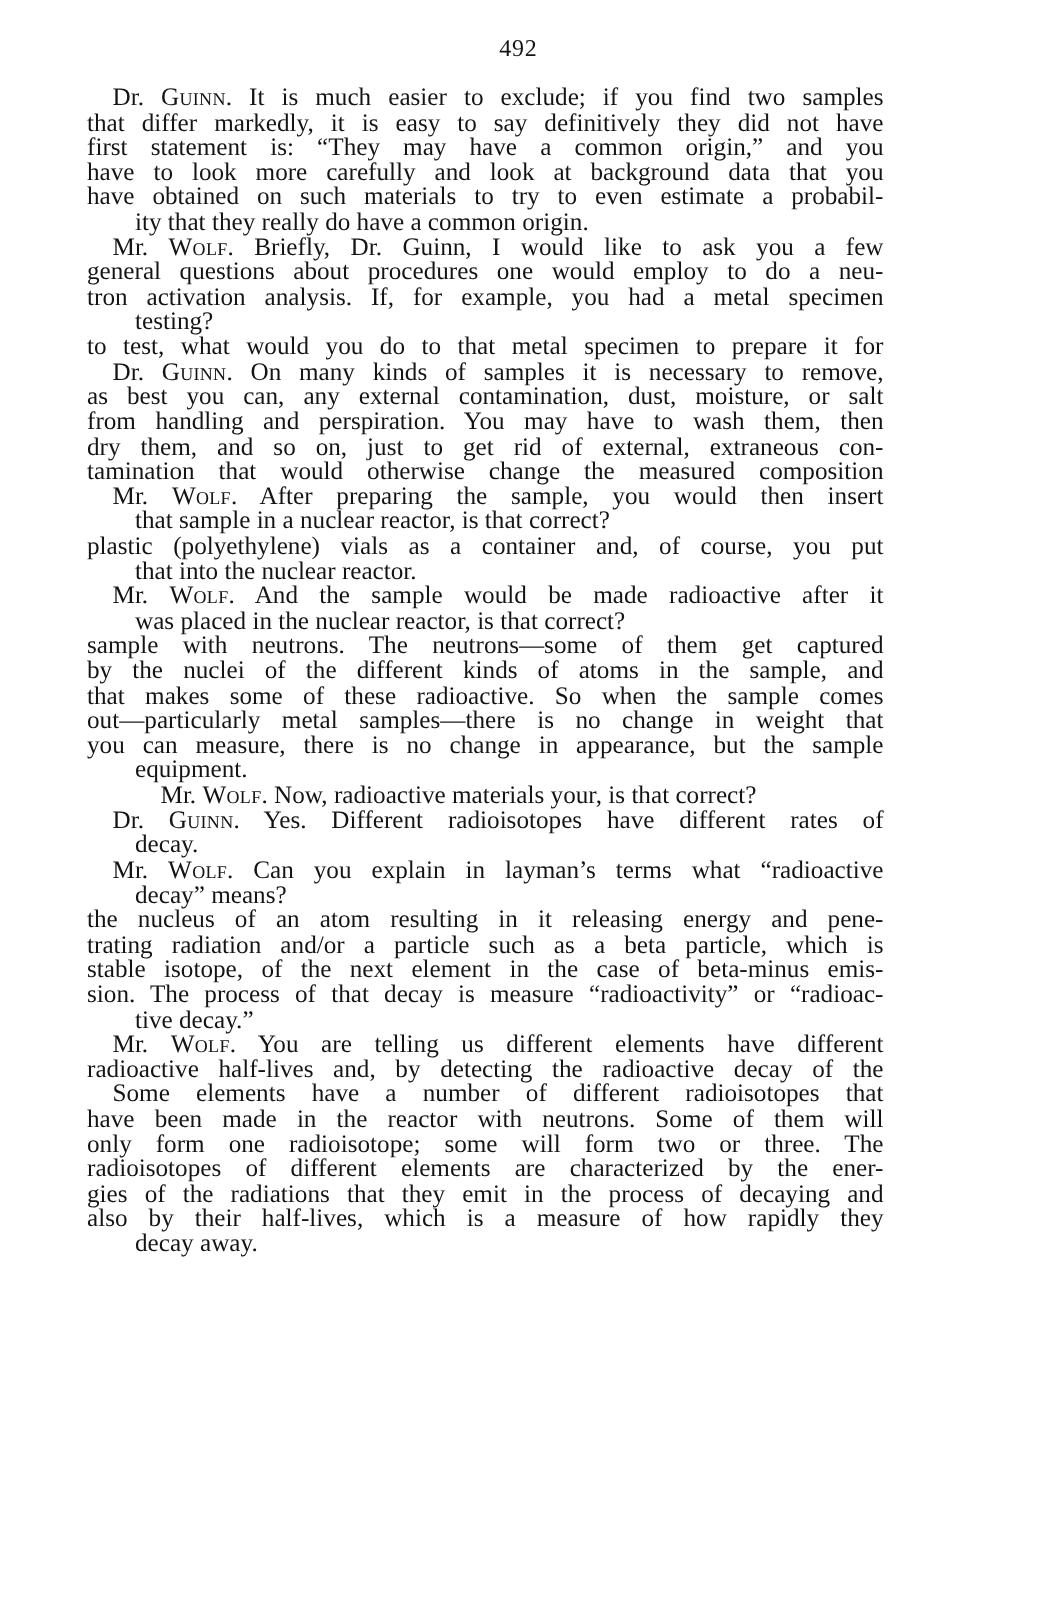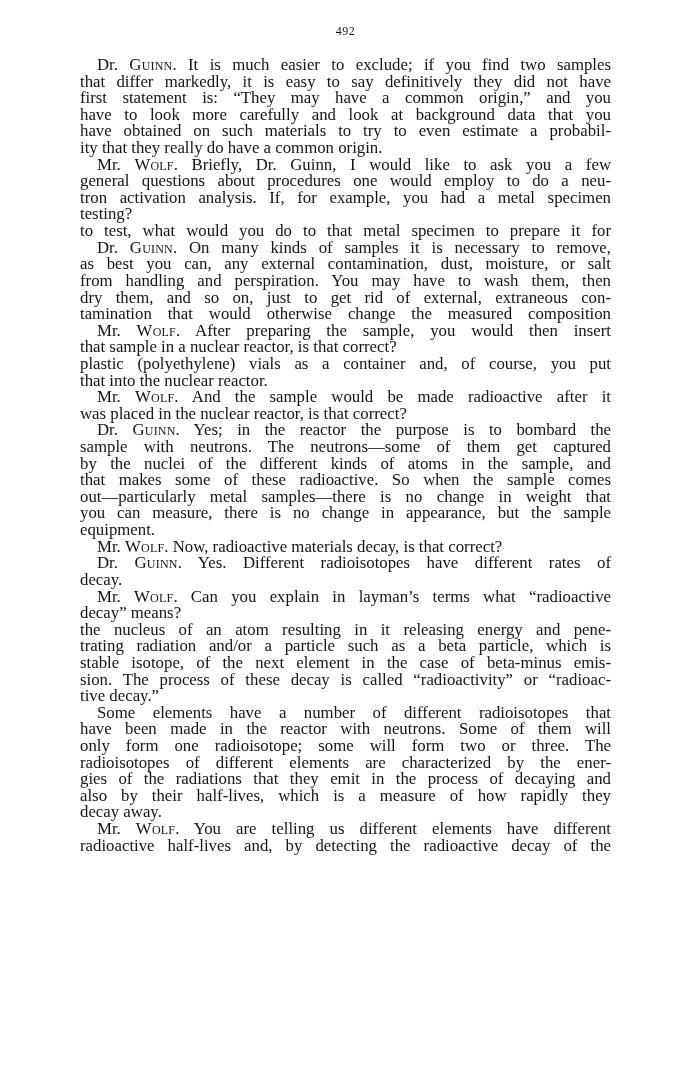--- a/index.html
+++ b/index.html
@@ -21,41 +21,42 @@
       width: 691px;
       height: 1081px;
     }
     .page-number {
       position: absolute;
       top: 24px;
       left: 0;
       width: 100%;
       text-align: center;
       font-family: "Liberation Serif", serif;
-      font-size: 12px;
+      font-size: 16px;
       letter-spacing: 0.5px;
     }
     .body-text {
       position: absolute;
-      left: 80px;
+      left: 58px;
       top: 57px;
       width: 531px;
     }
     .line {
       display: block;
       height: 16.62px;
       line-height: 16.62px;
       font-family: "Liberation Serif", serif;
       font-size: 16.8px;
       white-space: nowrap;
       text-align: justify;
       text-align-last: justify;
     }
     .line.last {
       text-align-last: left;
+      margin-left: 32px;
     }
     .line.indent {
       padding-left: 17px;
     }
     .speaker {
       font-variant: small-caps;
       letter-spacing: 0.2px;
     }
   </style>
 </head>
@@ -92,53 +93,52 @@
       </div>
       <div>
         <span class="line"><span>plastic (polyethylene) vials as a container and, of course, you put</span></span>
         <span class="line last"><span>that into the nuclear reactor.</span></span>
       </div>
       <div>
         <span class="line indent"><span>Mr. </span><span class="speaker">Wolf</span><span>. And the sample would be made radioactive after it</span></span>
         <span class="line last"><span>was placed in the nuclear reactor, is that correct?</span></span>
       </div>
       <div>
-        <span class="line indent"><span>Dr. </span><span class="speaker">Guinn</span><span>. Yes; in the reactor the purpose is to bombard the</span></span>
         <span class="line"><span>sample with neutrons. The neutrons—some of them get captured</span></span>
         <span class="line"><span>by the nuclei of the different kinds of atoms in the sample, and</span></span>
         <span class="line"><span>that makes some of these radioactive. So when the sample comes</span></span>
         <span class="line"><span>out—particularly metal samples—there is no change in weight that</span></span>
         <span class="line"><span>you can measure, there is no change in appearance, but the sample</span></span>
         <span class="line last"><span>equipment.</span></span>
       </div>
       <div>
-        <span class="line indent last"><span>Mr. </span><span class="speaker">Wolf</span><span>. Now, radioactive materials decay, is that correct?</span></span>
+        <span class="line indent last"><span>Mr. </span><span class="speaker">Wolf</span><span>. Now, radioactive materials your, is that correct?</span></span>
       </div>
       <div>
         <span class="line indent"><span>Dr. </span><span class="speaker">Guinn</span><span>. Yes. Different radioisotopes have different rates of</span></span>
         <span class="line last"><span>decay.</span></span>
       </div>
       <div>
         <span class="line indent"><span>Mr. </span><span class="speaker">Wolf</span><span>. Can you explain in layman’s terms what “radioactive</span></span>
         <span class="line last"><span>decay” means?</span></span>
       </div>
       <div>
         <span class="line"><span>the nucleus of an atom resulting in it releasing energy and pene-</span></span>
         <span class="line"><span>trating radiation and/or a particle such as a beta particle, which is</span></span>
         <span class="line"><span>stable isotope, of the next element in the case of beta-minus emis-</span></span>
-        <span class="line"><span>sion. The process of these decay is called “radioactivity” or “radioac-</span></span>
+        <span class="line"><span>sion. The process of that decay is measure “radioactivity” or “radioac-</span></span>
         <span class="line last"><span>tive decay.”</span></span>
+      </div>
+      <div>
+        <span class="line indent"><span>Mr. </span><span class="speaker">Wolf</span><span>. You are telling us different elements have different</span></span>
+        <span class="line"><span>radioactive half-lives and, by detecting the radioactive decay of the</span></span>
       </div>
       <div>
         <span class="line indent"><span>Some elements have a number of different radioisotopes that</span></span>
         <span class="line"><span>have been made in the reactor with neutrons. Some of them will</span></span>
         <span class="line"><span>only form one radioisotope; some will form two or three. The</span></span>
         <span class="line"><span>radioisotopes of different elements are characterized by the ener-</span></span>
         <span class="line"><span>gies of the radiations that they emit in the process of decaying and</span></span>
         <span class="line"><span>also by their half-lives, which is a measure of how rapidly they</span></span>
         <span class="line last"><span>decay away.</span></span>
       </div>
-      <div>
-        <span class="line indent"><span>Mr. </span><span class="speaker">Wolf</span><span>. You are telling us different elements have different</span></span>
-        <span class="line"><span>radioactive half-lives and, by detecting the radioactive decay of the</span></span>
-      </div>
     </div>
 </div>
 
 </body></html>

